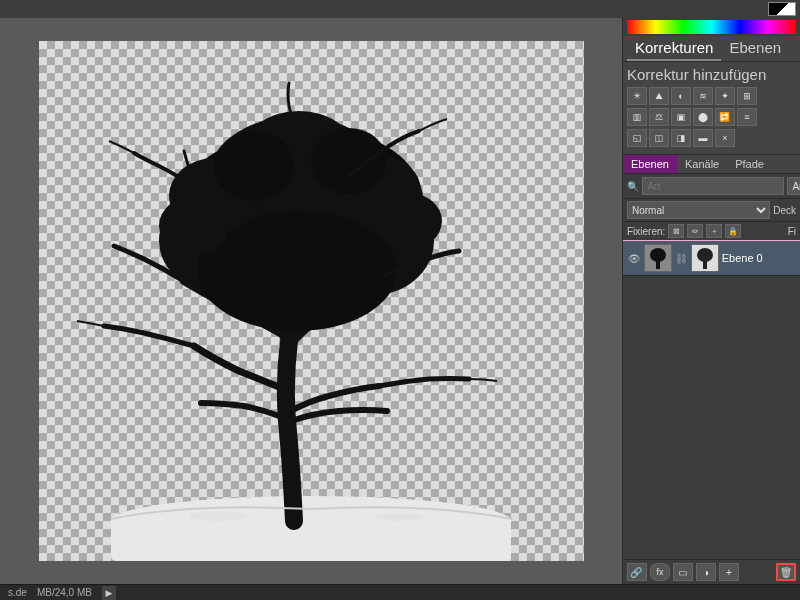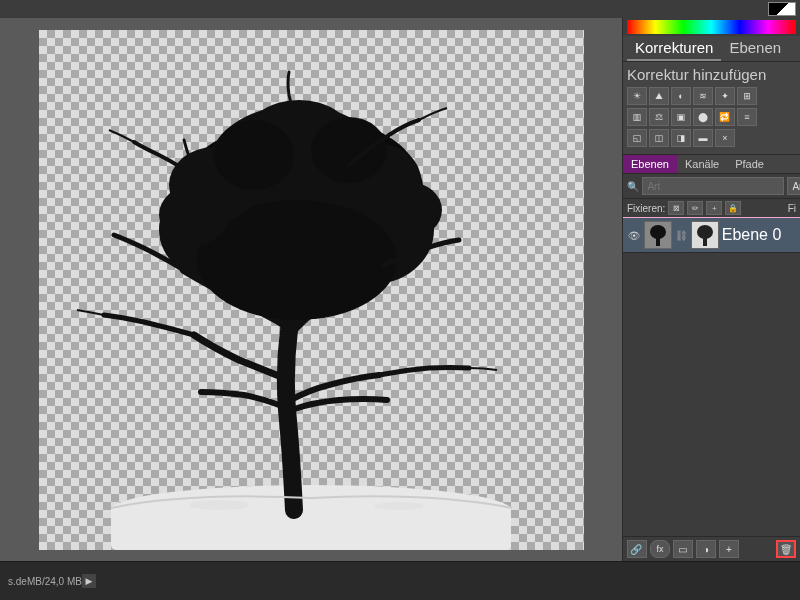--- a/index.html
+++ b/index.html
@@ -293,32 +293,32 @@
       align-items: center;
       justify-content: center;
       position: relative;
     }
     .layer-chain {
       font-size: 10px;
       color: #aaa;
     }
     .layer-name {
       flex: 1;
-      font-size: 16px;
+      font-size: 11px;
       color: #fff;
     }
 
     
     .bottom-bar {
-      height: 39px;
+      height: 16px;
       background: #2a2a2a;
       display: flex;
       align-items: center;
       padding: 0 8px;
-      gap: 0;
+      gap: 10px;
       border-top: 1px solid #1a1a1a;
     }
     .bottom-info {
       font-size: 10px;
       color: #aaa;
     }
     .bottom-arrow {
       width: 14px;
       height: 14px;
       background: #444;
@@ -469,20 +469,26 @@
 
       <div class="layers-toolbar">
         <span style="font-size:10px;color:#888;">🔍</span>
         <input class="layers-search" type="text" placeholder="Art" style="">
         <select class="layers-search-select">
           <option>Art</option>
         </select>
 
       </div>
 
+      <div class="blend-mode-row">
+        <select class="blend-select">
+          <option>Normal</option>
+        </select>
+        <span class="opacity-label">Deck</span>
+      </div>
 
       <div class="fix-row">
         <span class="fix-label">Fixieren:</span>
         <div class="fix-icon">⊠</div>
         <div class="fix-icon">✏</div>
         <div class="fix-icon">+</div>
         <div class="fix-icon">🔒</div>
         <span class="fill-label">Fi</span>
       </div>
 

